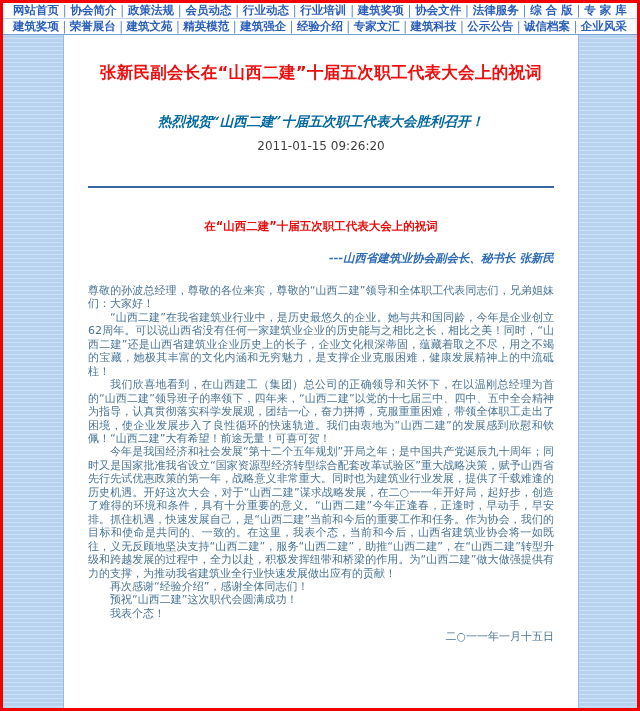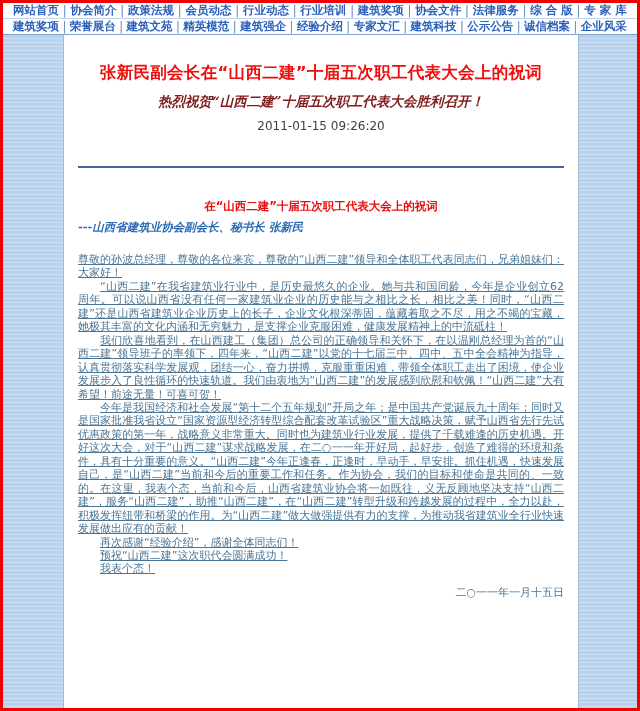--- a/index.html
+++ b/index.html
@@ -19,37 +19,37 @@
   .nav-row + .nav-row{border-top:1px solid #bed3ec;}
   .nav-link{cursor:pointer;text-decoration:none;color:#2a5fba;}
   .nav-sep{color:#5c8ac6;font-weight:normal;}
   
   .main{flex:1;display:flex;min-height:0;}
   .stripe{
     background:repeating-linear-gradient(to bottom,#b6d2ef 0px,#b6d2ef 3px,#cde0f6 3px,#cde0f6 4px);
   }
   .stripe.left{width:60px;border-right:1px solid #98bbdf;}
   .stripe.right{width:58px;border-left:1px solid #98bbdf;}
-  .content{flex:1;padding:0 14px;background:#fff;min-width:0;}
+  .content{flex:1;padding:0 24px;background:#fff;min-width:0;}
   .title{
     margin:27px 0 0;color:#ee0e0e;font-size:16.5px;line-height:21px;
     font-weight:bold;text-align:center;letter-spacing:0.3px;
   }
   .subtitle{
-    margin-top:10px;text-align:center;color:#7f1d1d;font-size:13.5px;
+    margin-top:30px;text-align:center;color:#0369a1;font-size:13.5px;
     font-family:"DejaVu Serif","Liberation Serif",serif;font-style:italic;font-weight:bold;
   }
   .datetime{margin-top:8px;text-align:center;color:#3f3f3f;font-size:12px;}
   hr.rule{margin:33px 0 0;border:none;border-top:2px solid #39679f;}
   .heading{margin-top:32px;text-align:center;color:#e90e0e;font-weight:bold;font-size:11.5px;line-height:13px;}
   .byline{
-    margin-top:8px;text-align:left;color:#2e6cb4;font-size:11.5px;line-height:13px;
+    margin-top:19px;text-align:right;color:#2e6cb4;font-size:11.5px;line-height:13px;
     font-family:"DejaVu Serif","Liberation Serif",serif;font-style:italic;font-weight:bold;
   }
-  .body{margin-top:19px;color:#4a7494;font-size:11px;line-height:13.45px;text-align:justify;text-decoration:underline;}
+  .body{margin-top:19px;color:#4a7494;font-size:11px;line-height:13.45px;text-align:justify;}
   .body p{margin:0;text-indent:2em;}
   .body p:first-child{text-indent:0;}
   .sign-date{margin-top:9px;text-align:right;color:#4a7494;font-size:11px;}
 </style>
 </head>
 <body>
 
 <div class="page">
 
   <nav class="nav">

